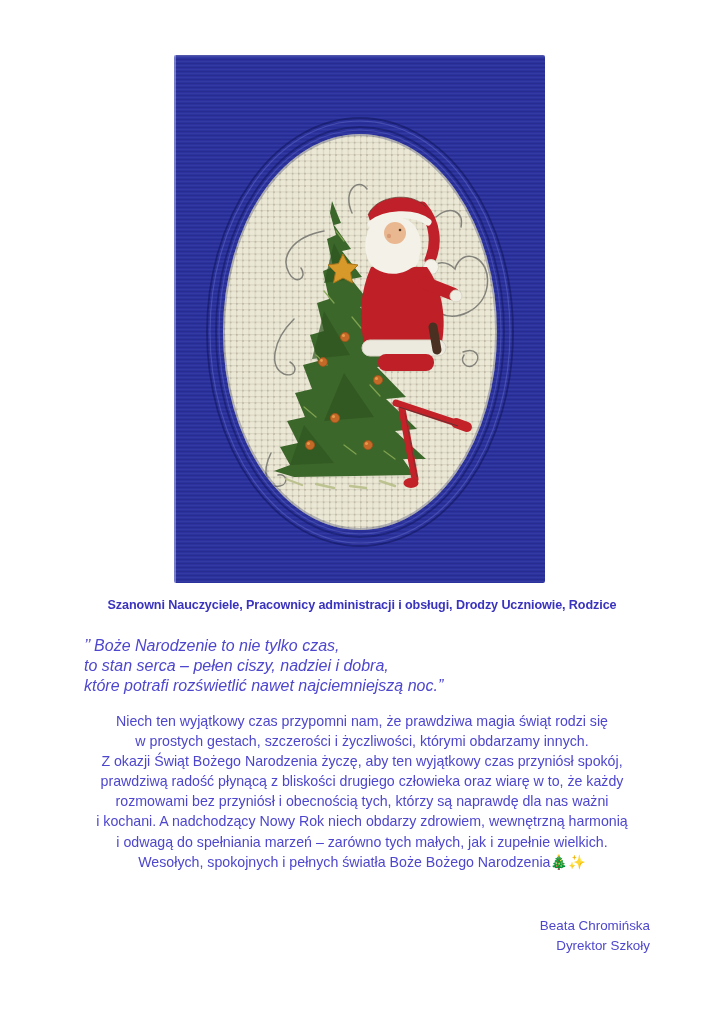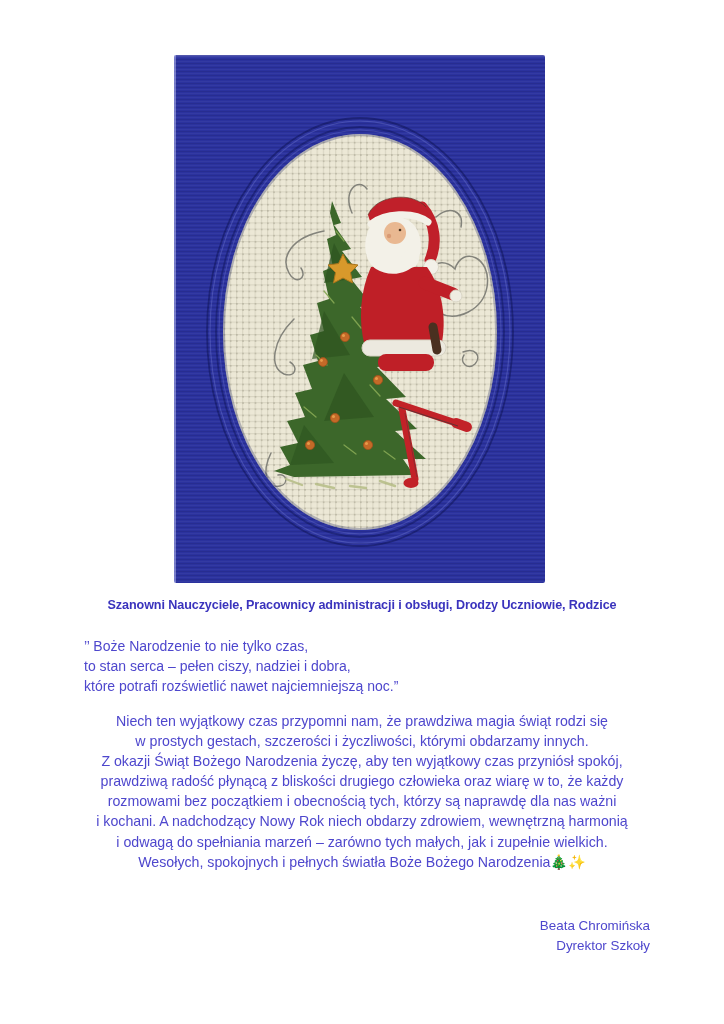--- a/index.html
+++ b/index.html
@@ -15,21 +15,22 @@
   }
   .card svg{display:block;}
   .heading{
     position:absolute;top:598px;left:0;width:100%;
     text-align:center;
     font-size:12.6px;font-weight:bold;letter-spacing:-0.1px;
     color:#3a33bd;
   }
   .quote{
     position:absolute;top:636px;left:84px;
-    font-size:14px;line-height:20px;
+    font-style:italic;
+    font-size:16px;line-height:20px;
     color:#4e47cd;
   }
   .message{
     position:absolute;top:711px;left:0;width:100%;
     text-align:center;
     font-size:14.2px;line-height:20.1px;
     color:#4e47cd;
   }
   .signature{
     position:absolute;top:916px;right:74px;
@@ -184,21 +185,21 @@
     <div>’’ Boże Narodzenie to nie tylko czas,</div>
     <div>to stan serca – pełen ciszy, nadziei i dobra,</div>
     <div>które potrafi rozświetlić nawet najciemniejszą noc.”</div>
   </div>
 
   <div class="message">
     <div>Niech ten wyjątkowy czas przypomni nam, że prawdziwa magia świąt rodzi się</div>
     <div>w prostych gestach, szczerości i życzliwości, którymi obdarzamy innych.</div>
     <div>Z okazji Świąt Bożego Narodzenia życzę, aby ten wyjątkowy czas przyniósł spokój,</div>
     <div>prawdziwą radość płynącą z bliskości drugiego człowieka oraz wiarę w to, że każdy</div>
-    <div>rozmowami bez początkiem i obecnością tych, którzy są naprawdę dla nas ważni</div>
+    <div>rozmowami bez przyniósł i obecnością tych, którzy są naprawdę dla nas ważni</div>
     <div>i kochani. A nadchodzący Nowy Rok niech obdarzy zdrowiem, wewnętrzną harmonią</div>
     <div>i odwagą do spełniania marzeń – zarówno tych małych, jak i zupełnie wielkich.</div>
     <div>Wesołych, spokojnych i pełnych światła Boże Bożego Narodzenia🎄✨</div>
   </div>
 
   <div class="signature">
     <div>Beata Chromińska</div>
     <div>Dyrektor Szkoły</div>
   </div>
 

